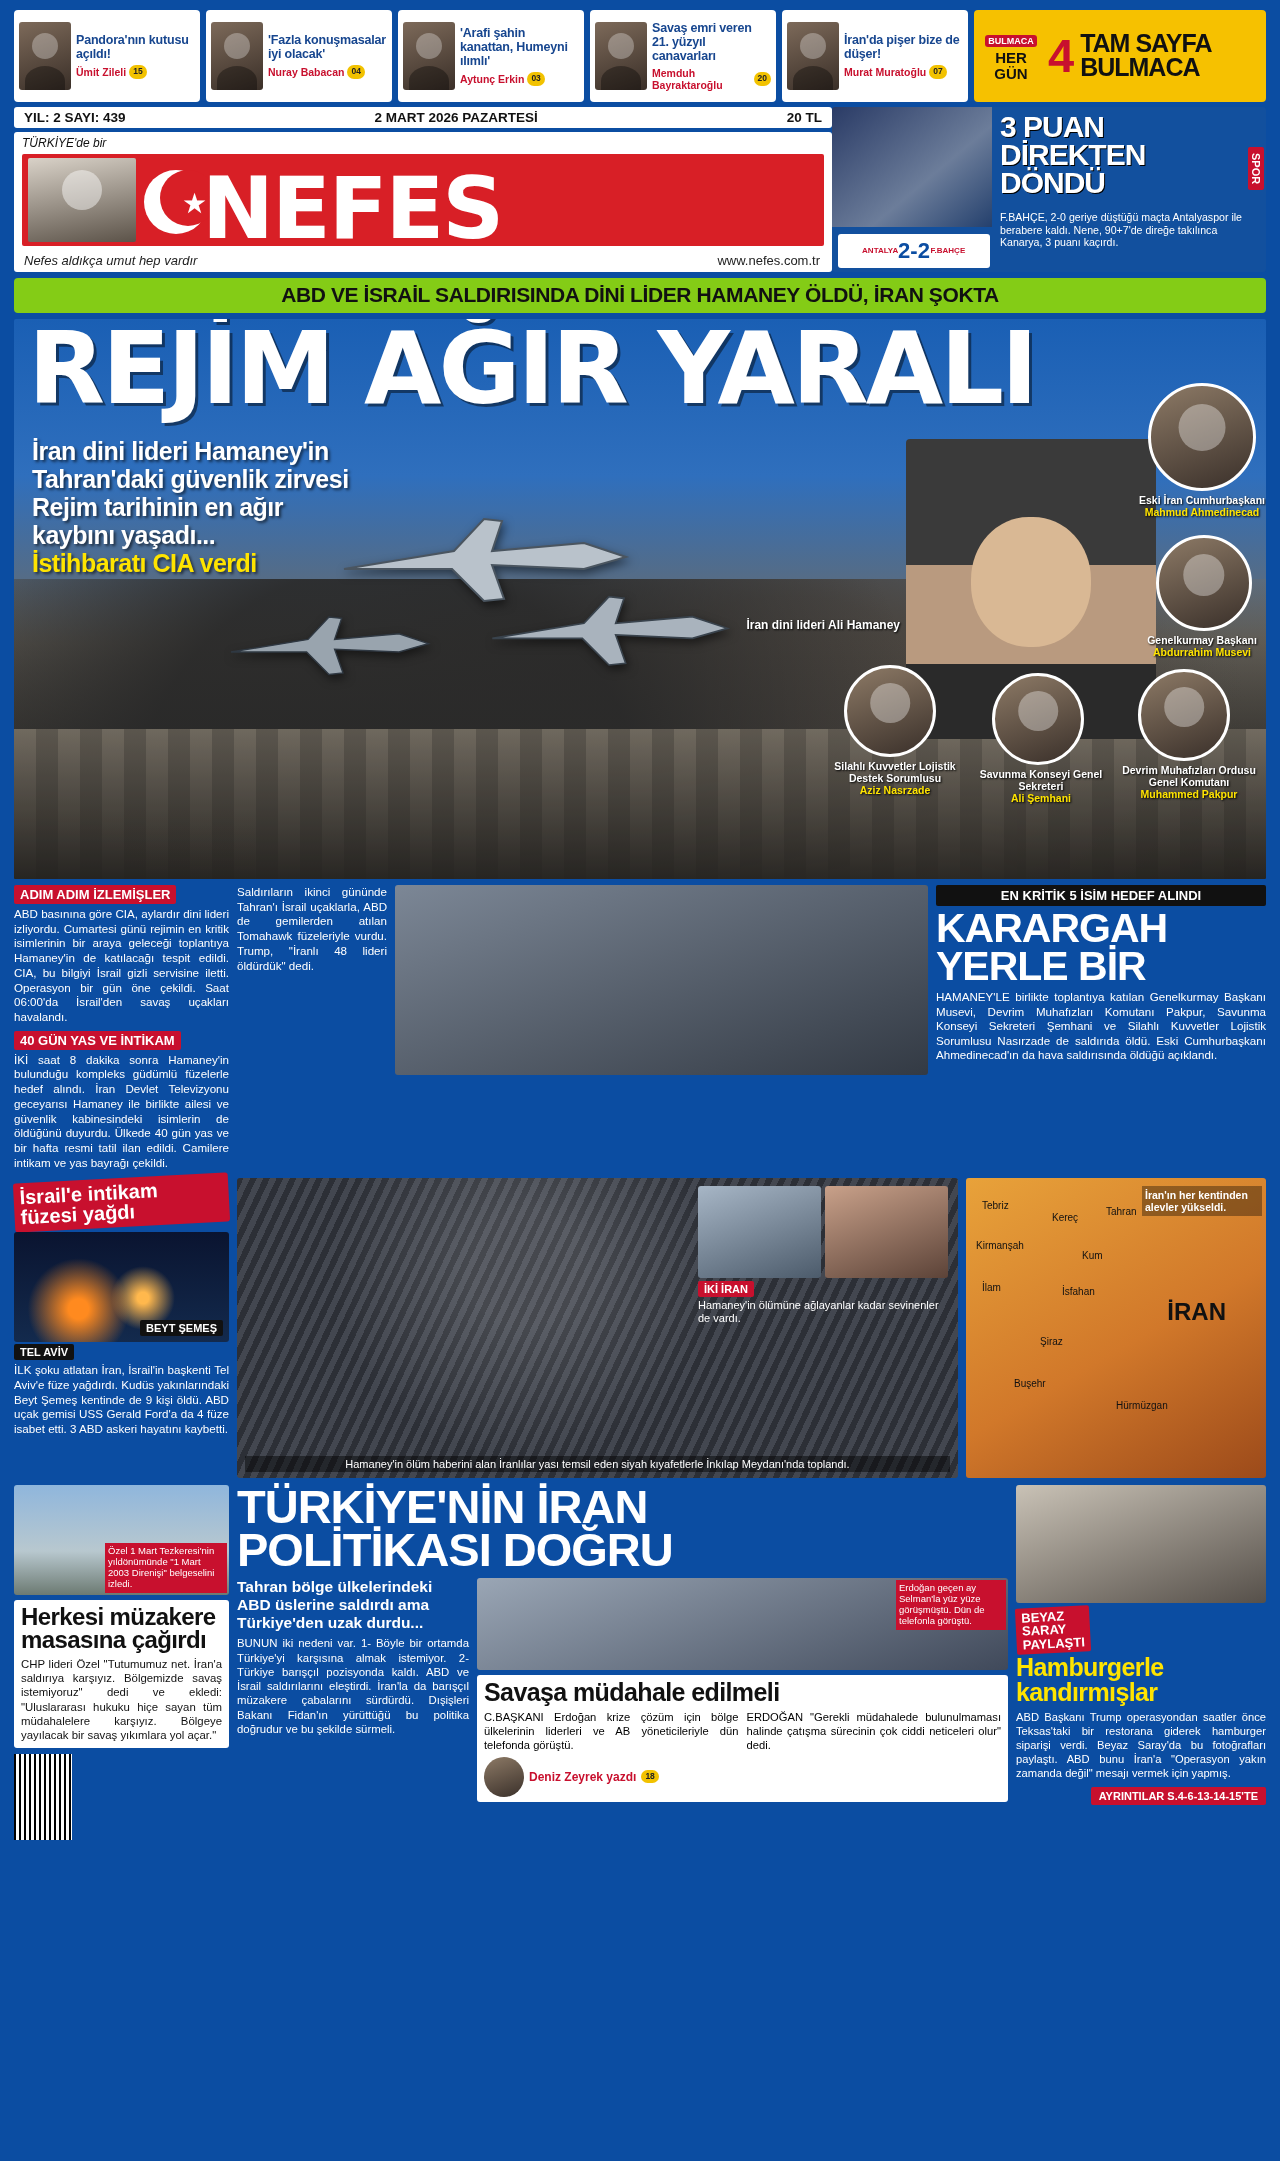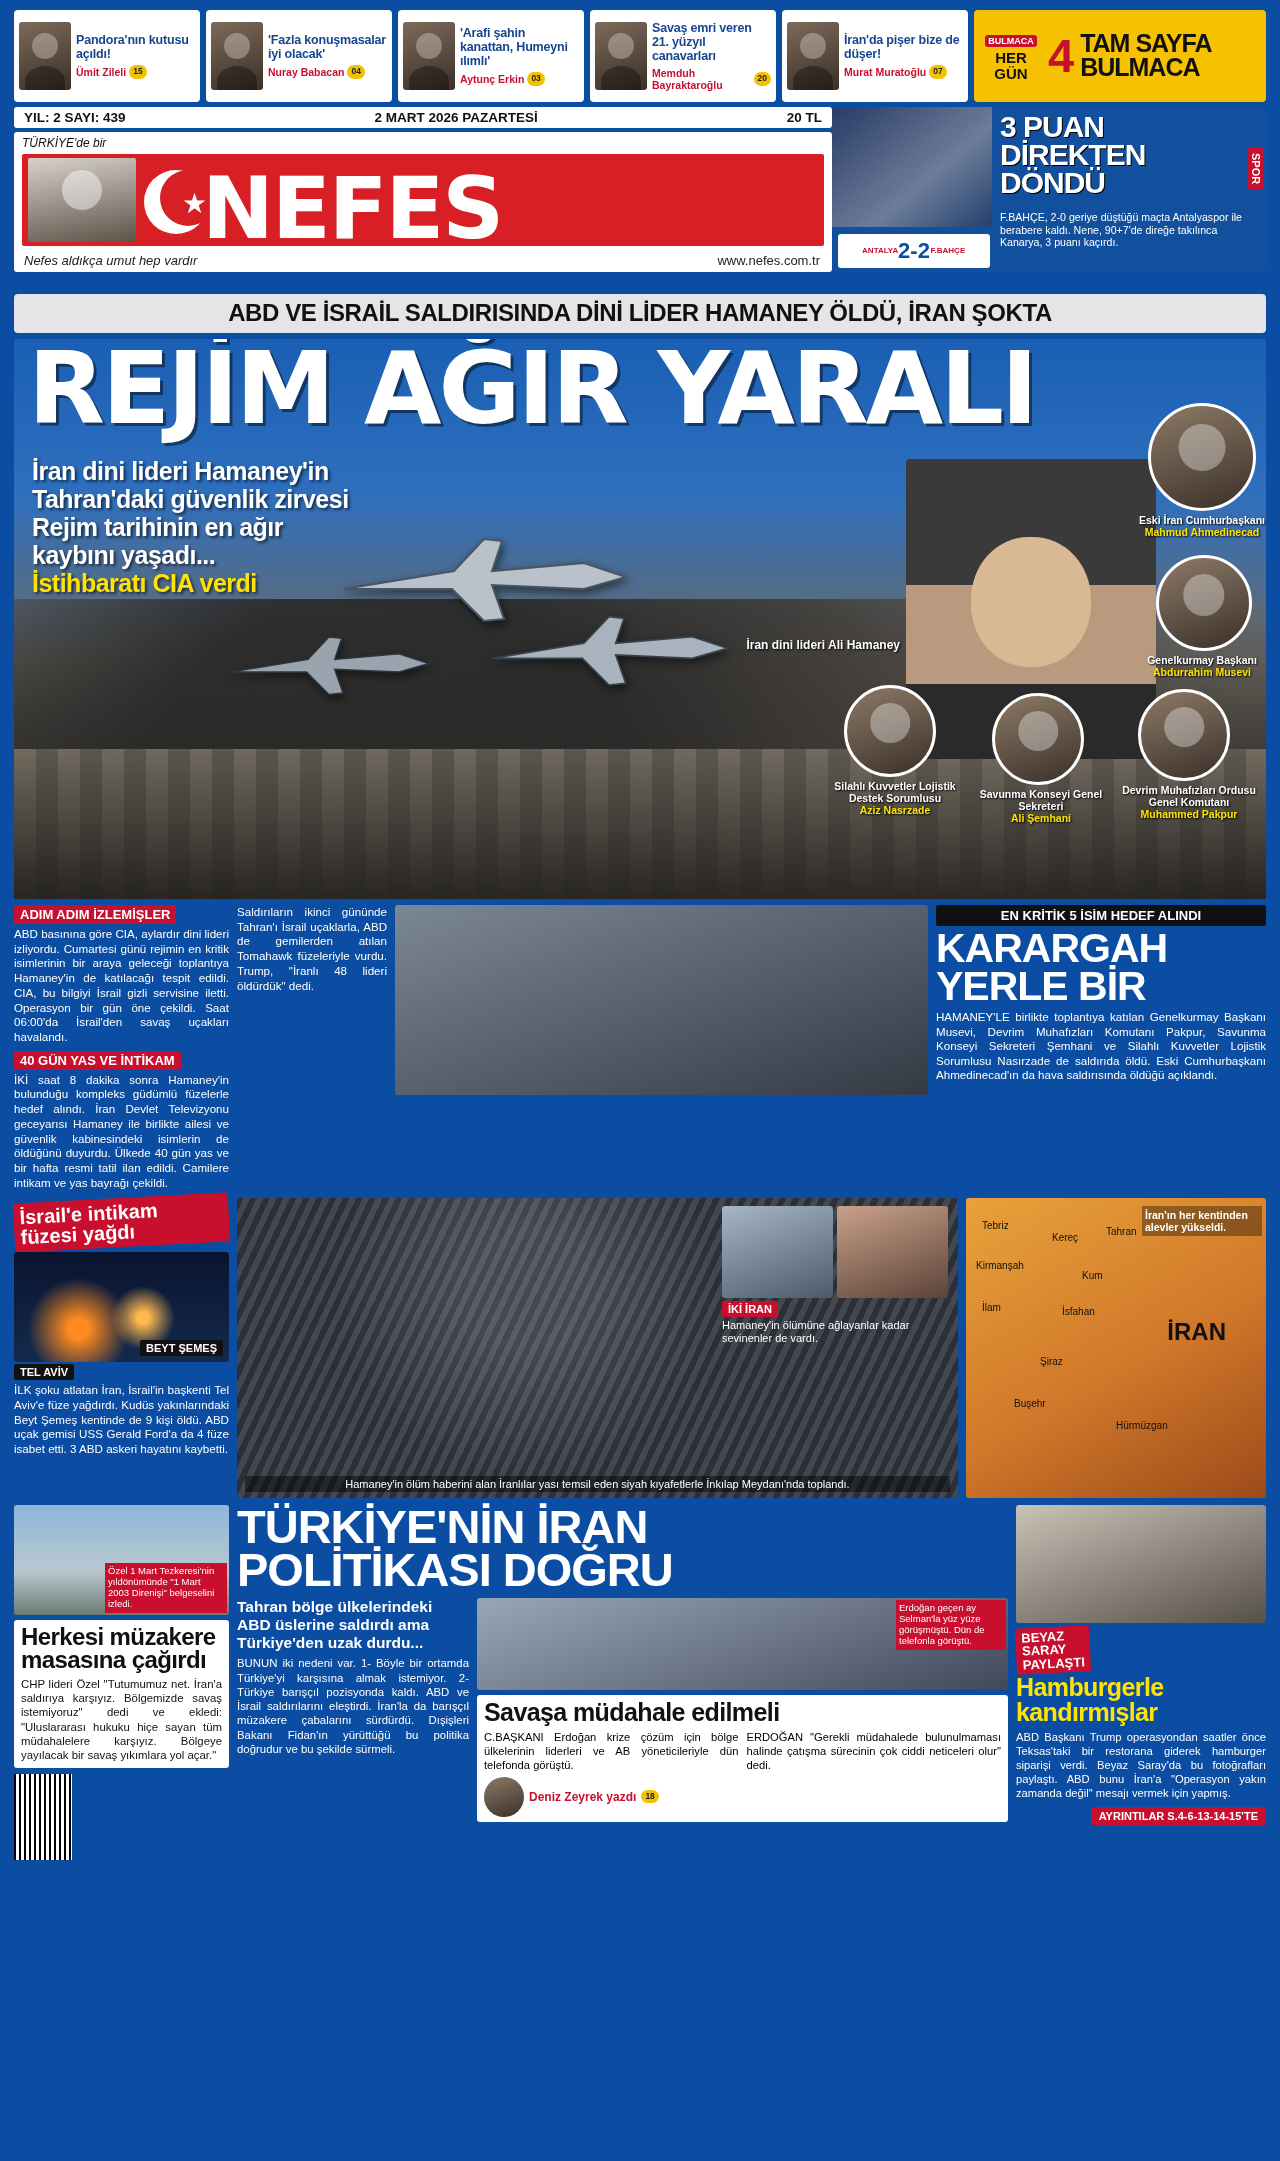--- a/index.html
+++ b/index.html
@@ -112,23 +112,23 @@
     color:#0b4da2; font-size:22px; font-weight:bold;
   }
   .scorebox .tm { font-size:8px; color:#c8102e; width:36px; text-align:center; line-height:1;}
   .sp-side{
     position:absolute; right:2px; top:40px; writing-mode:vertical-rl;
     background:#c8102e; color:#fff; font-size:11px; font-weight:bold; padding:6px 2px; border-radius:2px;
   }
 
   
   .ybanner {
-    margin-top:22px; background:#e5e5e5; border-radius:4px;
+    margin-top:6px; background:#84cc16; border-radius:4px;
     text-align:center; color:#111; font-weight:bold;
-    font-size:24px; padding:5px 0 6px 0; letter-spacing:-.4px;
+    font-size:21px; padding:5px 0 6px 0; letter-spacing:-.4px;
   }
 
   
   .hero {
     margin-top:6px; position:relative; height:560px; overflow:hidden;
     background:linear-gradient(180deg,#1a5fb4 0%, #2f6fbd 28%, #6d6a63 58%, #30302c 100%);
     border-radius:2px;
   }
   .hero-smoke{
     position:absolute; left:0; bottom:0; width:100%; height:300px;
@@ -435,21 +435,21 @@
       <div class="photo night" style="height:110px; margin-top:6px;">
         <span class="cap-black" style="position:absolute; right:6px; bottom:6px;">BEYT ŞEMEŞ</span>
       </div>
       <span class="cap-black">TEL AVİV</span>
       <div class="ltext">İLK şoku atlatan İran, İsrail'in başkenti Tel Aviv'e füze yağdırdı. Kudüs yakınlarındaki Beyt Şemeş kentinde de 9 kişi öldü. ABD uçak gemisi USS Gerald Ford'a da 4 füze isabet etti. 3 ABD askeri hayatını kaybetti.</div>
     </div>
 
     <div style="flex:1; position:relative;">
       <div class="photo crowd" style="height:300px;"></div>
       <div style="position:absolute; left:8px; bottom:6px; right:8px; color:#fff; font-size:11px; text-align:center; background:rgba(0,0,0,.45); padding:2px 4px;">Hamaney'in ölüm haberini alan İranlılar yası temsil eden siyah kıyafetlerle İnkılap Meydanı'nda toplandı.</div>
-      <div style="position:absolute; right:10px; top:8px; width:226px;">
+      <div style="position:absolute; right:10px; top:8px; width:250px;">
         <div style="display:flex; gap:4px;">
           <div class="photo" style="flex:1; height:92px; background:linear-gradient(160deg,#a7b6c6,#4c5b6b);"></div>
           <div class="photo" style="flex:1; height:92px; background:linear-gradient(160deg,#c9a18a,#5c4338);"></div>
         </div>
         <span class="cap-red" style="margin-top:3px;">İKİ İRAN</span>
         <div style="color:#fff; font-size:11px; line-height:1.2; margin-top:2px;">Hamaney'in ölümüne ağlayanlar kadar sevinenler de vardı.</div>
       </div>
     </div>
 
     <div style="width:300px;">

